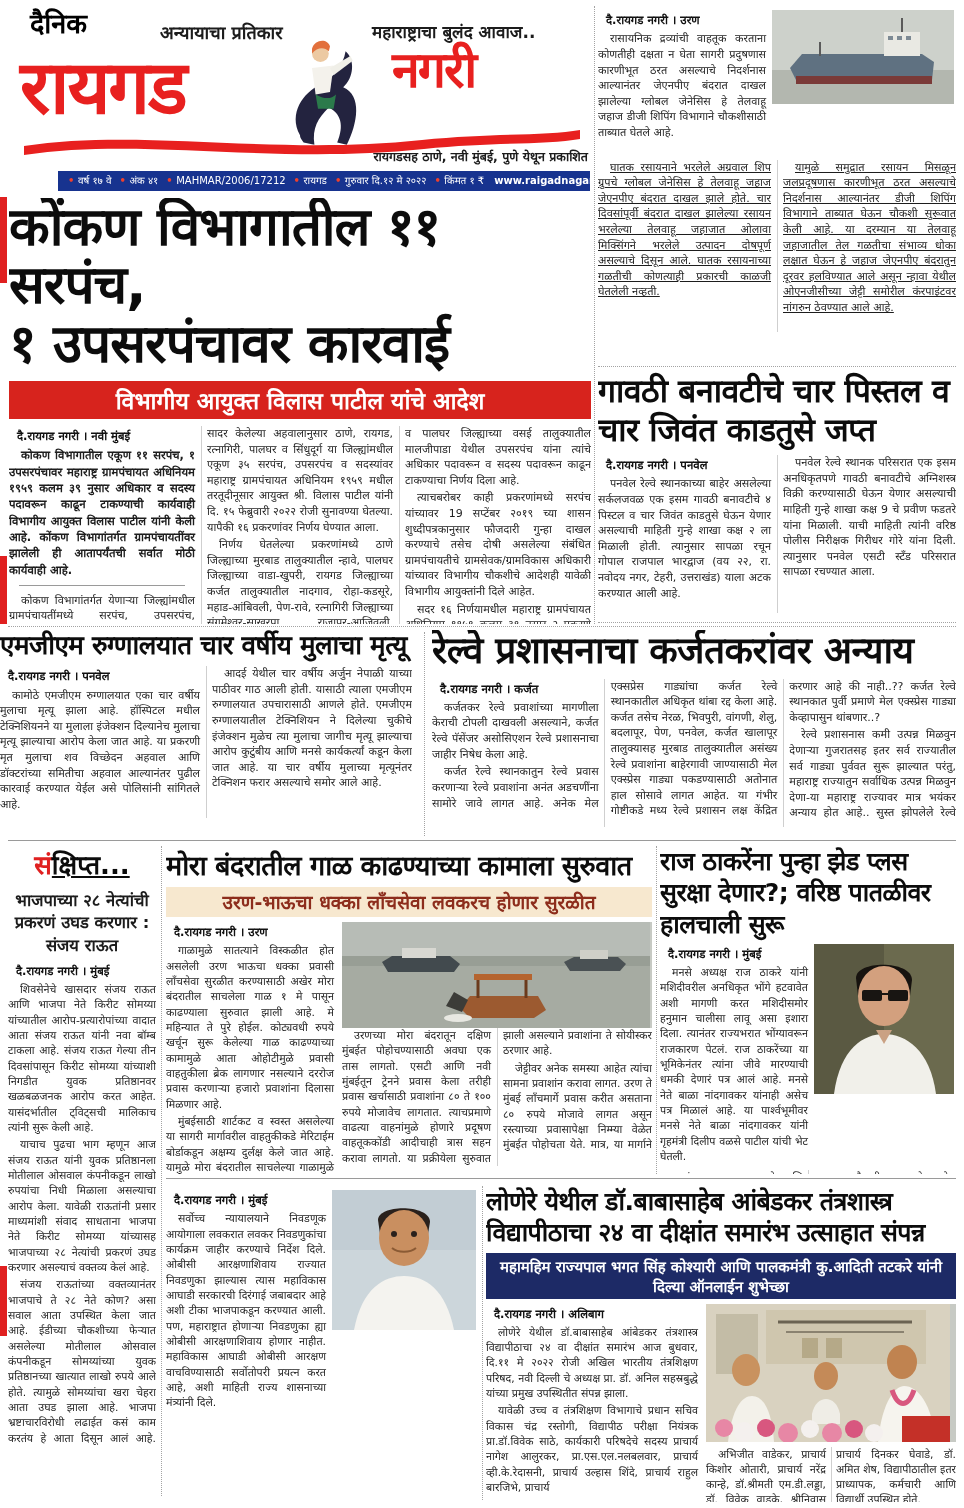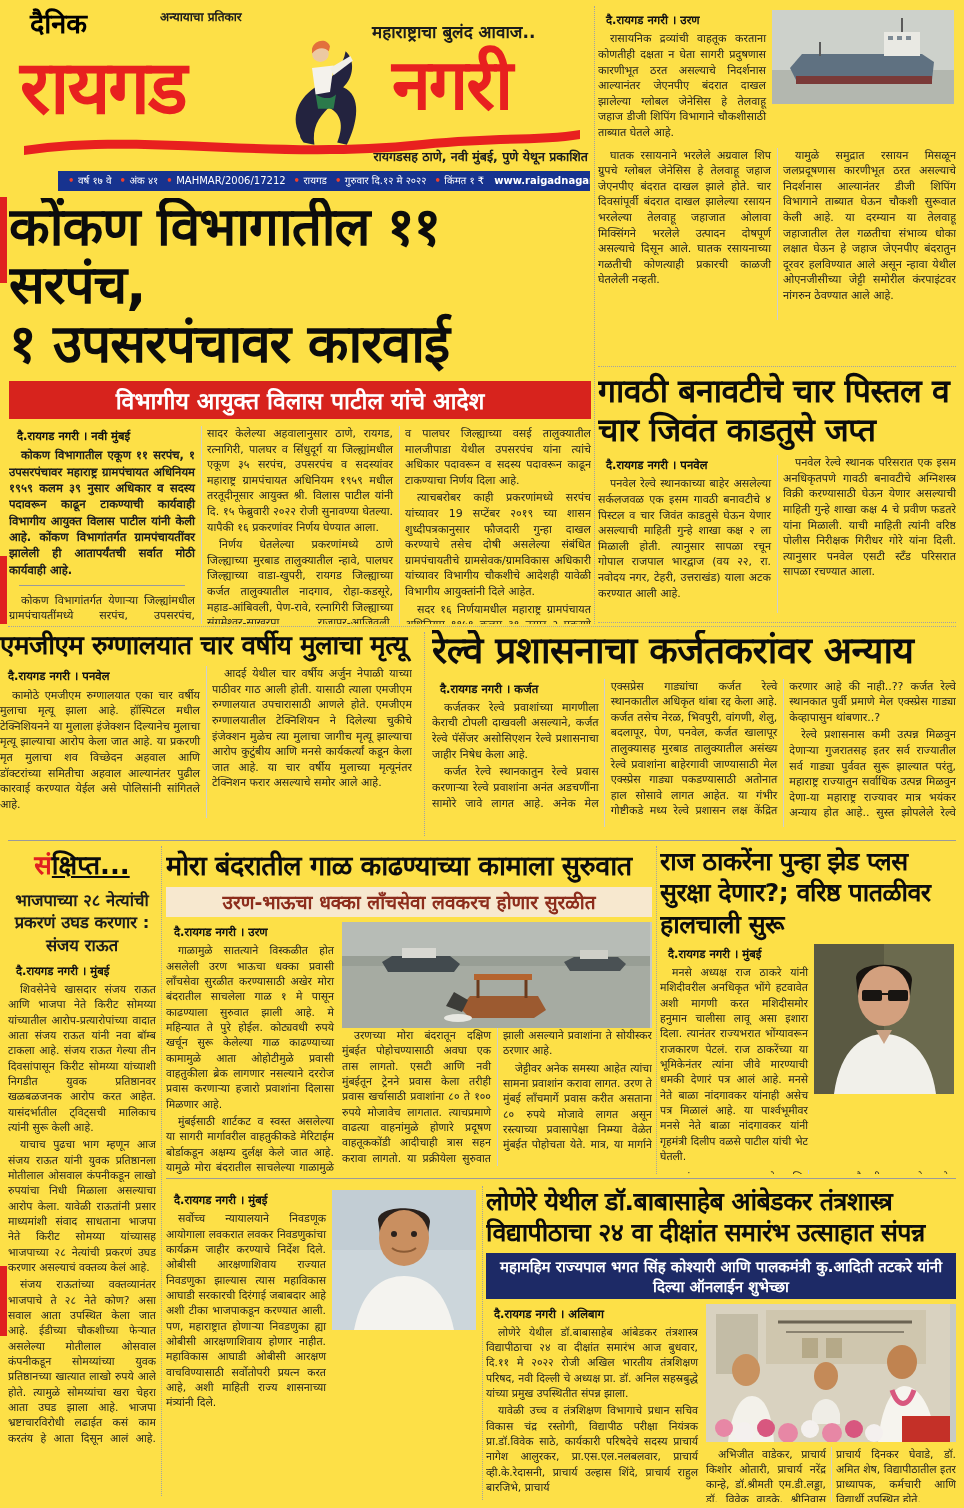--- a/index.html
+++ b/index.html
@@ -1,50 +1,50 @@
 <!DOCTYPE html>
 <html><head>
 <meta charset="utf-8">
 <style>
   html,body{margin:0;padding:0;background:#e9e9e9;}
-  .page{position:relative;width:964px;height:1508px;margin:0 auto;background:#fde047;
+  .page{position:relative;width:964px;height:1508px;margin:0 auto;background:#ffffff;
         font-family:"DejaVu Sans","Liberation Sans",sans-serif;color:#1c1c1c;overflow:hidden;}
   .sec{position:absolute;overflow:hidden;}
   
   .txt{font-size:11px;line-height:1.42;text-align:justify;color:#1d1d1d;}
   .txt p{margin:0 0 2px 0;text-indent:12px;}
   .byline{font-weight:bold;font-size:11.5px;margin:2px 0 3px 0;text-indent:8px;color:#111;}
   .lead{font-weight:bold;font-size:11.5px;text-indent:12px;}
   hr.leadrule{border:none;border-top:1px solid #9a9a9a;margin:7px 10px;}
   .cols{column-gap:12px;column-rule:1px solid #cfcfcf;}
   .c2{columns:2;}
   .c3{columns:3;}
   h2,h3{margin:0;color:#0c0c0c;font-weight:bold;letter-spacing:-0.5px;}
   
   .daily{position:absolute;left:22px;top:4px;font-size:27px;font-weight:bold;color:#000;}
-  .tagL{position:absolute;left:152px;top:8px;font-size:12px;font-weight:bold;}
+  .tagL{position:absolute;left:152px;top:20px;font-size:18px;font-weight:bold;}
   .tagR{position:absolute;left:364px;top:20px;font-size:17px;font-weight:bold;}
   .logo1{position:absolute;left:12px;top:34px;font-size:74px;font-weight:bold;color:#e8201f;letter-spacing:-2px;}
-  .logo2{position:absolute;left:384px;top:34px;font-size:70px;font-weight:bold;color:#e8201f;letter-spacing:-2px;}
+  .logo2{position:absolute;left:384px;top:34px;font-size:50px;font-weight:bold;color:#e8201f;letter-spacing:-2px;}
   .horse{position:absolute;left:256px;top:20px;width:120px;height:132px;}
   .swoosh{position:absolute;left:14px;top:128px;width:562px;height:30px;}
   .publine{position:absolute;right:2px;top:148px;width:300px;text-align:right;font-size:12.5px;font-weight:bold;}
   .infobar{position:absolute;left:50px;top:171px;width:532px;height:20px;background:#17338f;color:#fff;
            font-size:10px;line-height:20px;white-space:nowrap;padding-left:10px;box-sizing:border-box;}
   .info-item{margin-right:8px;}
   .info-item::before{content:"• ";color:#f0402c;font-weight:bold;}
   .website{font-weight:bold;margin-left:2px;}
   
   .a-ship{left:598px;top:6px;width:358px;height:360px;}
   .a-ship h2{font-size:29px;line-height:1.2;}
   .shiprow{display:flex;margin-top:4px;}
   .shiplead{width:168px;}
   .photo{background:#c7cac4;flex:none;}
   .shipphoto{width:182px;height:94px;margin-left:6px;}
-  .shipcols{margin-top:5px;height:172px;}
+  .shipcols{margin-top:17px;height:172px;text-decoration:underline;}
   .a-main{left:9px;top:198px;width:582px;height:426px;}
   .a-main h2{font-size:53px;line-height:1.1;letter-spacing:-1px;}
   .strap{margin-top:8px;background:#d7231d;color:#fff;font-size:23px;font-weight:bold;
          text-align:center;padding:3px 0;}
   .mainbody{margin-top:7px;height:240px;}
   .a-pistols{left:598px;top:372px;width:358px;height:250px;}
   .a-pistols h2{font-size:32px;line-height:1.22;}
   .pistolcols{margin-top:5px;height:158px;}
   .a-mgm{left:0;top:630px;width:412px;height:206px;}
   .a-mgm h2{font-size:26px;line-height:1.2;white-space:nowrap;}
@@ -172,21 +172,21 @@
         </div>
     </div>
   </div>
 
   <div class="sec a-pistols" style="border-bottom:1px dotted #a3a3a3;">
     <h2>गावठी बनावटीचे चार पिस्तल व चार जिवंत काडतुसे जप्त</h2>
     <div class="pistolcols cols c2 txt">
       <div class="byline">दै.रायगड नगरी । पनवेल</div>
       <div>
           <p>पनवेल रेल्वे स्थानकाच्या बाहेर असलेल्या सर्कलजवळ एक इसम गावठी बनावटीचे ४ पिस्टल व चार जिवंत काडतुसे घेऊन येणार असल्याची माहिती गुन्हे शाखा कक्ष २ ला मिळाली होती. त्यानुसार सापळा रचून गोपाल राजपाल भारद्वाज (वय २२, रा. नवोदय नगर, टेहरी, उत्तराखंड) याला अटक करण्यात आली आहे.</p>
-          <p>पनवेल रेल्वे स्थानक परिसरात एक इसम अनधिकृतपणे गावठी बनावटीचे अग्निशस्त्र विक्री करण्यासाठी घेऊन येणार असल्याची माहिती गुन्हे शाखा कक्ष 4 चे प्रवीण फडतरे यांना मिळाली. याची माहिती त्यांनी वरिष्ठ पोलीस निरीक्षक गिरीधर गोरे यांना दिली. त्यानुसार पनवेल एसटी स्टँड परिसरात सापळा रचण्यात आला.</p>
+          <p>पनवेल रेल्वे स्थानक परिसरात एक इसम अनधिकृतपणे गावठी बनावटीचे अग्निशस्त्र विक्री करण्यासाठी घेऊन येणार असल्याची माहिती गुन्हे शाखा कक्ष 9 चे प्रवीण फडतरे यांना मिळाली. याची माहिती त्यांनी वरिष्ठ पोलीस निरीक्षक गिरीधर गोरे यांना दिली. त्यानुसार पनवेल एसटी स्टँड परिसरात सापळा रचण्यात आला.</p>
         </div>
     </div>
   </div>
 
   <div class="sec a-mgm">
     <h2>एमजीएम रुग्णालयात चार वर्षीय मुलाचा मृत्यू</h2>
     <div class="mgmcols cols c2 txt">
       <div class="byline">दै.रायगड नगरी । पनवेल</div>
       <div>
           <p>कामोठे एमजीएम रुग्णालयात एका चार वर्षीय मुलाचा मृत्यू झाला आहे. हॉस्पिटल मधील टेक्निशियनने या मुलाला इंजेक्शन दिल्यानेच मुलाचा मृत्यू झाल्याचा आरोप केला जात आहे. या प्रकरणी मृत मुलाचा शव विच्छेदन अहवाल आणि डॉक्टरांच्या समितीचा अहवाल आल्यानंतर पुढील कारवाई करण्यात येईल असे पोलिसांनी सांगितले आहे.</p>

